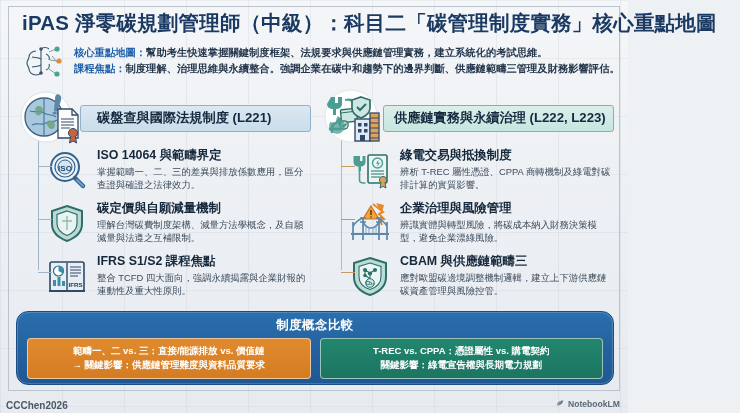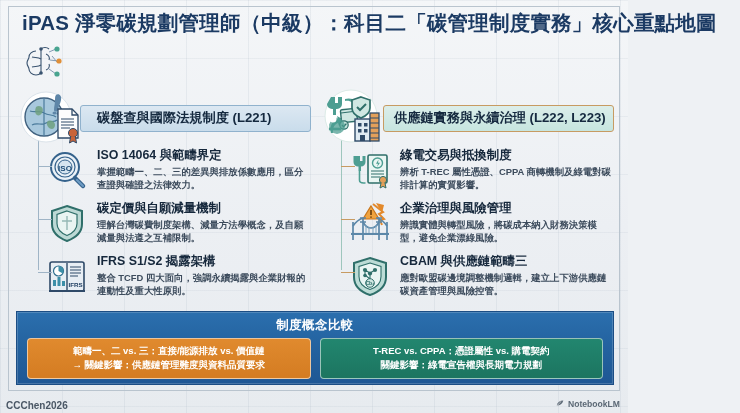--- a/index.html
+++ b/index.html
@@ -59,27 +59,27 @@
 
   .item { display: flex; align-items: flex-start; gap: 9px; padding: 4px 0 6px 16px; position: relative; }
   .item::before {
     content: ""; position: absolute; left: 8px; top: 22px; width: 14px; height: 1px;
   }
   .col-a .item::before { background: #9fb4c6; }
   .col-b .item::before { background: #c79b62; }
   .item-icon { width: 42px; height: 42px; flex: 0 0 42px; margin-top: 1px; }
   .item-text { min-width: 0; }
   .item-title { font-size: 12.4px; font-weight: bold; color: #16283c; line-height: 1.25; margin-bottom: 1px; }
-  .item-desc { font-size: 9.4px; color: #3c4b5c; line-height: 1.42; font-weight: bold; }
+  .item-desc { font-size: 9.4px; color: #3c4b5c; line-height: 1.42; font-weight: normal; }
 
   
   .compare {
     position: absolute; left: 16px; right: 14px; bottom: 28px; height: 74px;
     background: linear-gradient(180deg,#2b6fae 0%, #2463a0 45%, #1f5794 100%);
-    border: 1px solid #1b4d84; border-radius: 0;
+    border: 1px solid #1b4d84; border-radius: 12px;
     box-shadow: inset 0 0 0 1px rgba(255,255,255,.18);
     padding: 5px 10px 8px;
   }
   .compare-title { text-align: center; color: #ffffff; font-size: 12.4px; font-weight: bold; letter-spacing: .5px; margin-bottom: 4px; }
   .cards { display: flex; gap: 9px; }
   .card {
     flex: 1 1 0; border-radius: 4px; padding: 5px 6px; text-align: center;
     border: 1px solid rgba(255,255,255,.55);
   }
   .card.blue  { background: linear-gradient(180deg,#2a63a0,#22558c); }
@@ -117,20 +117,28 @@
               <path d="M27 26l7 5"></path>
             <path d="M30 13l5 6"></path>
           </g>
           <circle cx="35" cy="6" r="2.6" fill="#3fa08a"></circle>
           <circle cx="37" cy="18" r="2.6" fill="#e08a2e"></circle>
           <circle cx="35" cy="31" r="2.6" fill="#3fa08a"></circle>
           <circle cx="19" cy="6" r="1.8" fill="#2f4a68"></circle>
           <circle cx="19" cy="30" r="1.8" fill="#2f4a68"></circle>
         </svg>
       </span>
+      <div class="sub-lines">
+        <div class="sub-line l1">
+          <span class="tag-blue">核心重點地圖：</span><span>幫助考生快速掌握關鍵制度框架、法規要求與供應鏈管理實務，建立系統化的考試思維。</span>
+        </div>
+        <div class="sub-line l2">
+          <span class="tag-blue">課程焦點：</span><span>制度理解、治理思維與永續整合。強調企業在碳中和趨勢下的邊界判斷、供應鏈範疇三管理及財務影響評估。</span>
+        </div>
+      </div>
     </div>
   </div>
 
   <div class="cols">
 
     <div class="col col-a">
       <div class="col-head">
         <span class="col-head-icon">
           <svg viewBox="0 0 70 58" width="70" height="58">
             <circle cx="28" cy="28" r="25" fill="#ffffff" stroke="#dbe3ea"></circle>
@@ -199,21 +207,21 @@
                   <rect x="16" y="26" width="3" height="5"></rect>
                 </g>
               <g stroke="#2f4a68" stroke-width="1">
                   <path d="M24 12h11M24 15h11M24 18h11M24 21h8"></path>
                 </g>
               <text x="29.5" y="32" font-size="6.2" font-weight="bold" text-anchor="middle" fill="#1b3a5e" font-family="'Liberation Sans',sans-serif">IFRS</text>
               <path d="M3 36h36" stroke="#2f4a68" stroke-width="2"></path>
             </svg>
           </span>
           <div class="item-text">
-            <div class="item-title">IFRS S1/S2 揭露架構</div>
+            <div class="item-title">IFRS S1/S2 課程焦點</div>
             <div class="item-desc">整合 TCFD 四大面向，強調永續揭露與企業財報的連動性及重大性原則。</div>
           </div>
         </div>
       </div>
     </div>
 
     <div class="col col-b">
       <div class="col-head">
         <span class="col-head-icon">
           <svg viewBox="0 0 70 58" width="70" height="58">

